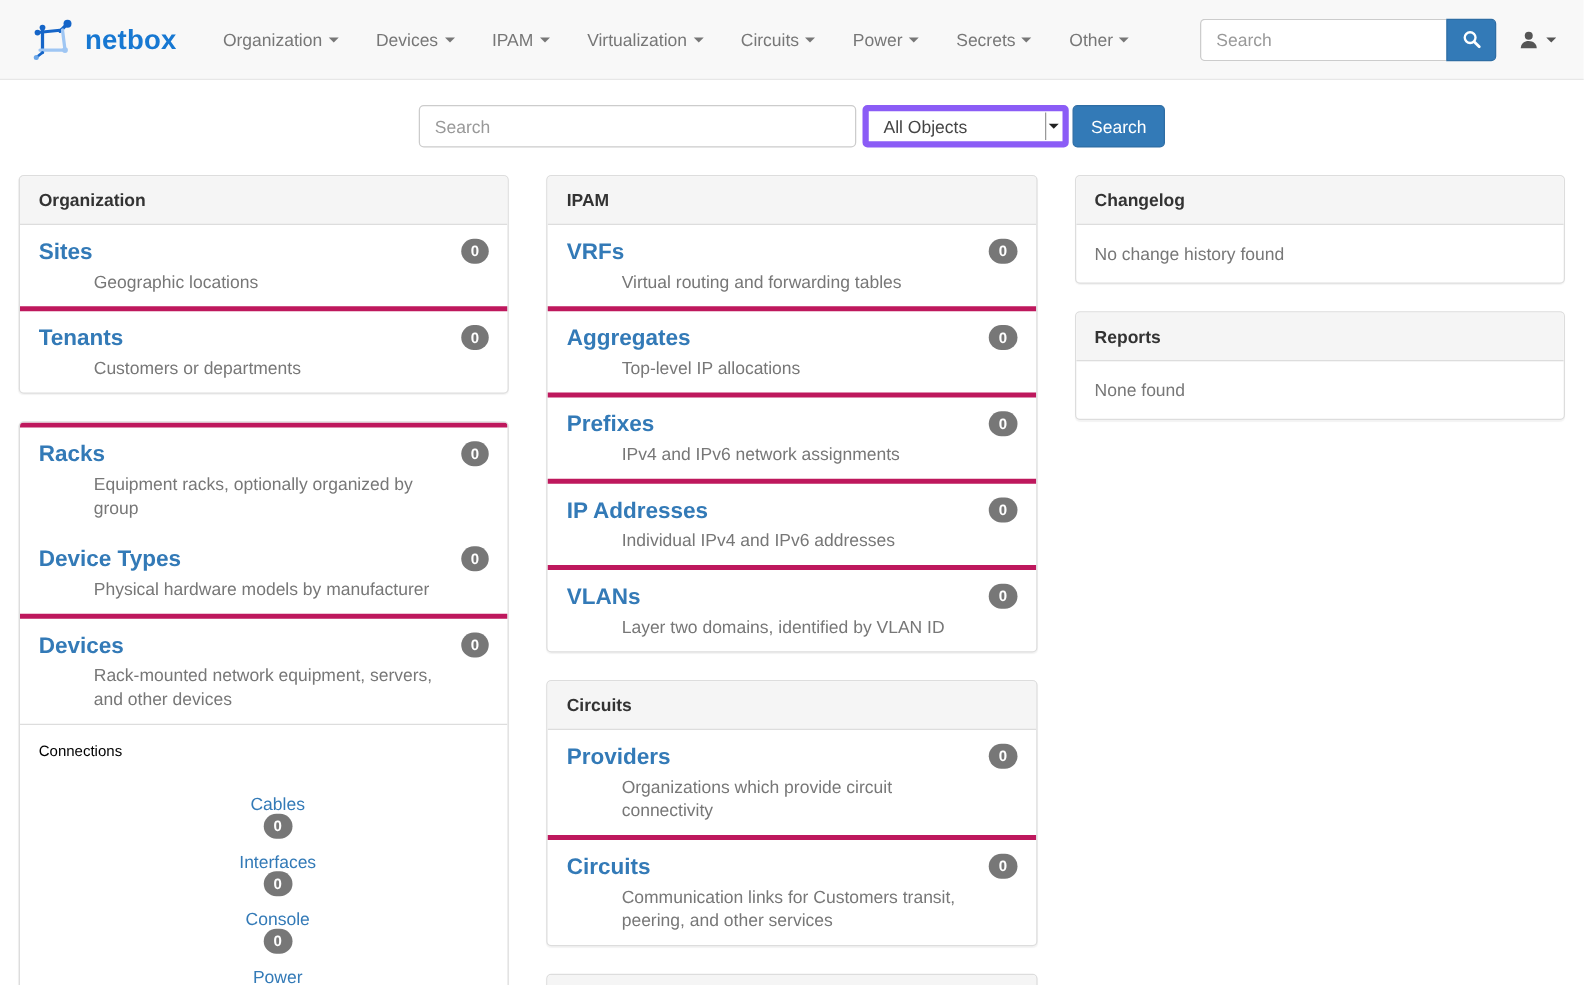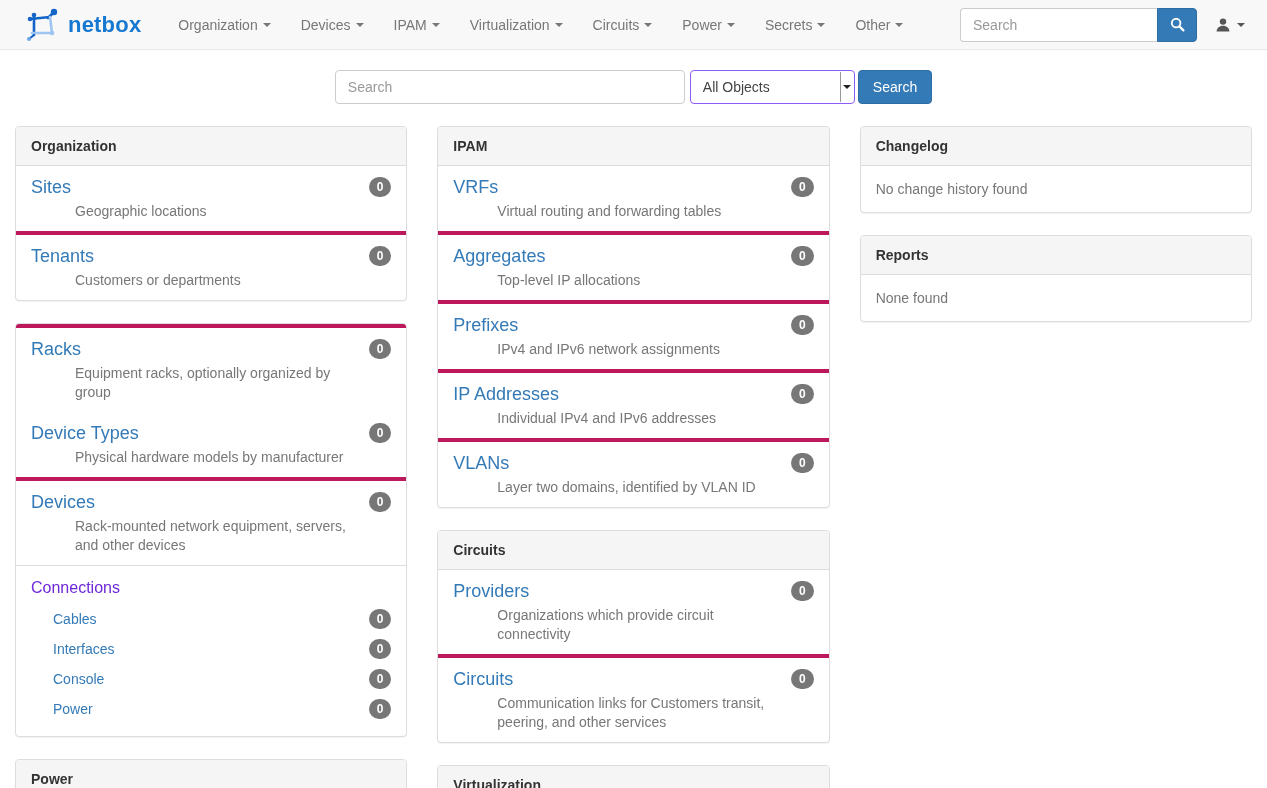--- a/index.html
+++ b/index.html
@@ -7,21 +7,21 @@
   body {
     width:1267px; height:788px; overflow:hidden;
     background:#ffffff;
     font-family:"Liberation Sans", sans-serif;
     font-size:14px; color:#333;
   }
   a { text-decoration:none; cursor:pointer; }
 
   
   .navbar {
-    height:50px; background:#f8f8f8; border-bottom:1px solid #e7e7e7;
+    height:64px; background:#f8f8f8; border-bottom:1px solid #e7e7e7;
     display:flex; align-items:center; padding:0 12px 0 25px;
   }
   .brand { display:flex; align-items:center; gap:9px; cursor:pointer; }
   .brand-text { font-size:22px; font-weight:bold; color:#1778d2; letter-spacing:.2px; }
   .nav-menus { display:flex; list-style:none; margin:0 0 0 22px; padding:0; height:50px; }
   .nav-menus li { display:flex; }
   .nav-menus a {
     display:flex; align-items:center; padding:0 15px; color:#777; font-size:14px;
   }
   .caret {
@@ -45,21 +45,21 @@
 
   
   .quick-search { display:flex; justify-content:center; align-items:center; margin-top:20px; }
   .quick-search input {
     width:350px; height:34px; border:1px solid #ccc; border-radius:4px;
     padding:6px 12px; font-size:14px; color:#555; outline:none;
     font-family:"Liberation Sans", sans-serif;
   }
   .quick-search input::placeholder { color:#999; }
   .obj-select {
-    width:165px; height:34px; border:1px solid #8b5cf6; border-radius:4px; background:#fff;
+    width:165px; height:34px; border:5px solid #8b5cf6; border-radius:4px; background:#fff;
     margin-left:5px; position:relative; display:flex; align-items:center;
     padding:0 26px 0 12px; color:#444; font-size:14px; cursor:pointer;
   }
   .obj-select .select-strip {
     position:absolute; right:1px; top:1px; bottom:1px; width:13px;
     border-left:1px solid #999; display:flex; align-items:center; justify-content:center;
   }
   .obj-select .select-strip .caret { margin:0; border-top-color:#222; border-top-width:4px; }
   .btn-primary {
     height:34px; margin-left:3px; background:#337ab7; border:1px solid #2e6da4;
@@ -74,30 +74,30 @@
   .panel {
     border:1px solid #ddd; border-radius:4px; background:#fff;
     box-shadow:0 1px 1px rgba(0,0,0,.05); margin-bottom:22px; overflow:hidden;
   }
   .panel-heading {
     background:#f5f5f5; border-bottom:1px solid #ddd; padding:11px 15px;
     font-weight:bold; font-size:14px; color:#333;
   }
   .panel-item { padding:10px 15px; border-top:4px solid #be185d; position:relative; }
   .panel > .panel-item:nth-child(2) { border-top:none; }
-  .item-link { display:inline-block; color:#337ab7; font-size:18px; line-height:21px; margin:1px 0 4px; }
+  .item-link { display:inline-block; color:#337ab7; font-size:18px; line-height:21px; margin:1px 0 4px;font-weight:bold; }
   .item-desc { color:#777; font-size:14px; line-height:19px; padding-right:44px;margin-left:44px; }
   .badge {
     position:absolute; right:15px; top:11px; background:#777; color:#fff;
     font-size:12px; font-weight:bold; line-height:1; padding:4px 8px;
     border-radius:10px; min-width:10px; text-align:center; cursor:pointer;
   }
   .subsection { padding:10px 15px 12px; border-top:1px solid #ddd; }
-  .subsection-title { font-size:16px; line-height:21px; color:#6d28d9; margin:1px 0 6px; }
-  .sub-row { display:flex; align-items:center; justify-content:space-between; padding:5px 0 5px 22px; }
+  .subsection-title { font-size:12px; line-height:21px; color:#000000; margin:1px 0 18px; }
+  .sub-row { display:flex; align-items:center; justify-content:space-between; padding:5px 0 5px 22px;flex-direction:column; }
   .sub-row a { color:#337ab7; font-size:14px; }
   .sub-row .badge { position:static; }
   .panel-body { padding:15px; color:#777; font-size:14px; }
 </style>
 </head>
 <body>
 
 <div class="navbar">
   <div class="brand">
     <span style="display:flex;">

